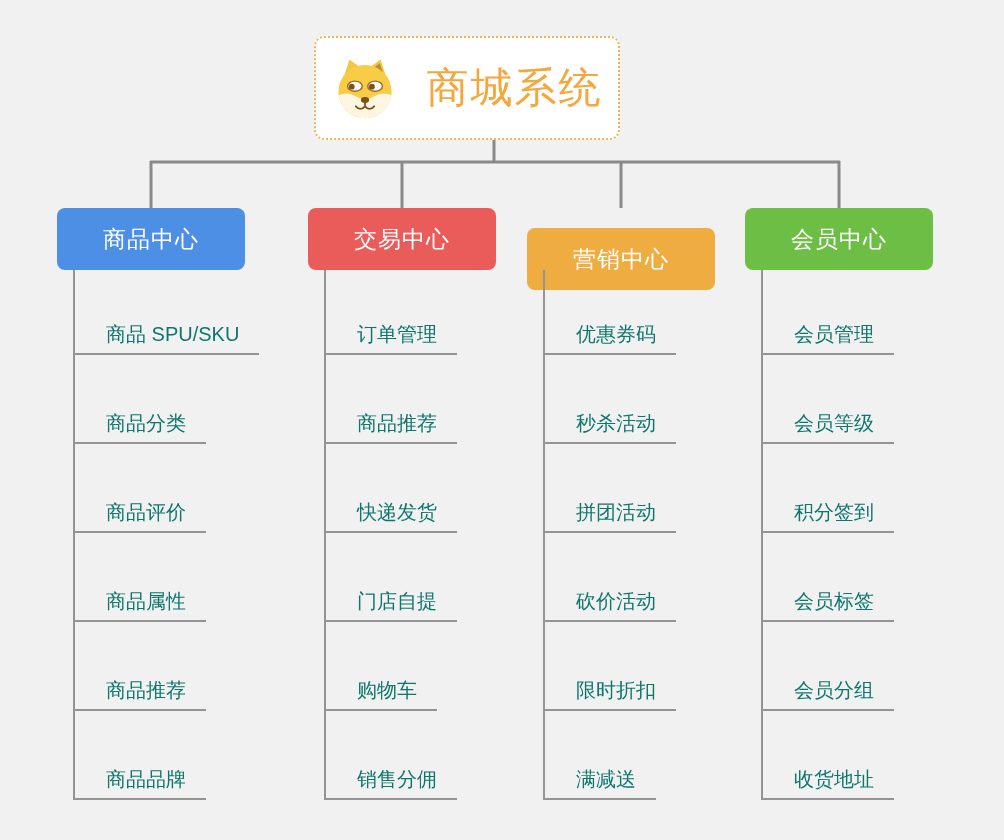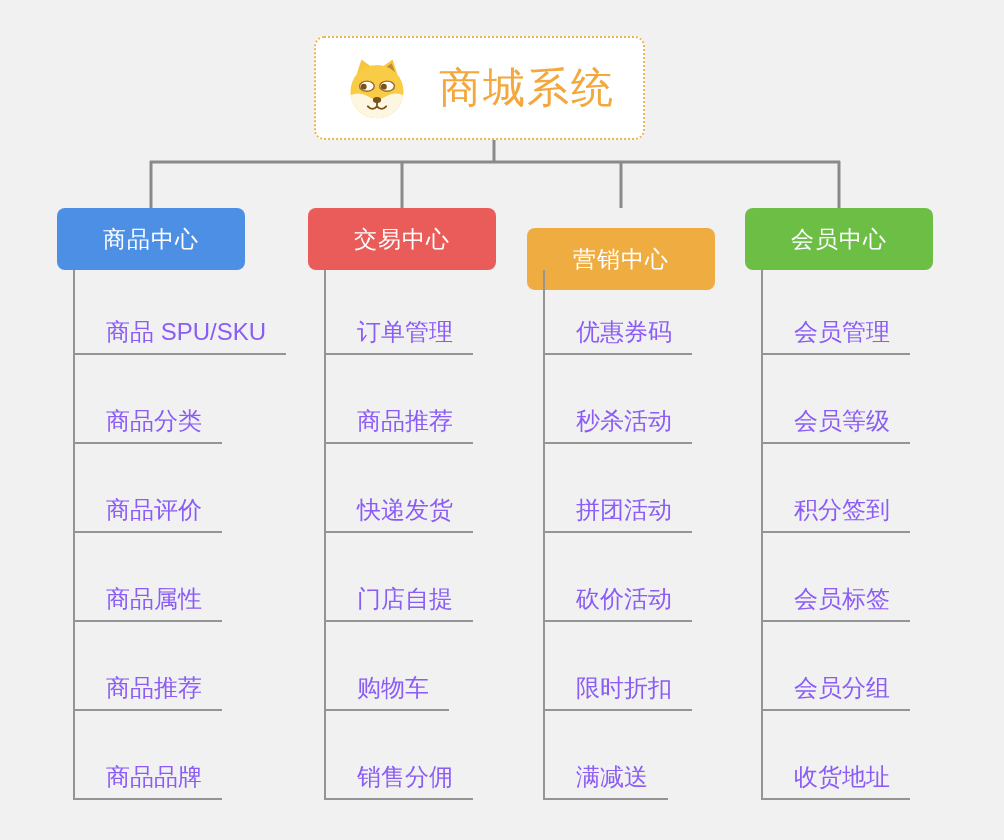--- a/index.html
+++ b/index.html
@@ -16,21 +16,21 @@
   }
   .connectors {
     position: absolute;
     left: 0; top: 0;
     pointer-events: none;
   }
   
   .root-node {
     position: absolute;
     left: 314px; top: 36px;
-    width: 331px; height: 104px;
+    width: 306px; height: 104px;
     background: #FFFFFF;
     border: 2px dotted #EFB257;
     border-radius: 10px;
     box-sizing: border-box;
     display: flex;
     align-items: center;
     justify-content: center;
     gap: 29px;
   }
   .root-title {
@@ -73,22 +73,22 @@
   }
   .branch-item {
     height: 89px;
     display: flex;
     align-items: flex-end;
   }
   .item-label {
     display: inline-block;
     border-bottom: 2px solid #949494;
     padding: 0 20px 5px 33px;
-    font-size: 24px;
-    color: #8b5cf6;
+    font-size: 20px;
+    color: #0f766e;
     white-space: nowrap;
   }
 </style>
 </head>
 <body>
 
 <div class="canvas">
 
   <svg class="connectors" width="1004" height="840" viewBox="0 0 1004 840">
     <path d="M494 140 V161" stroke="#8A8A8A" stroke-width="3" fill="none"></path>

